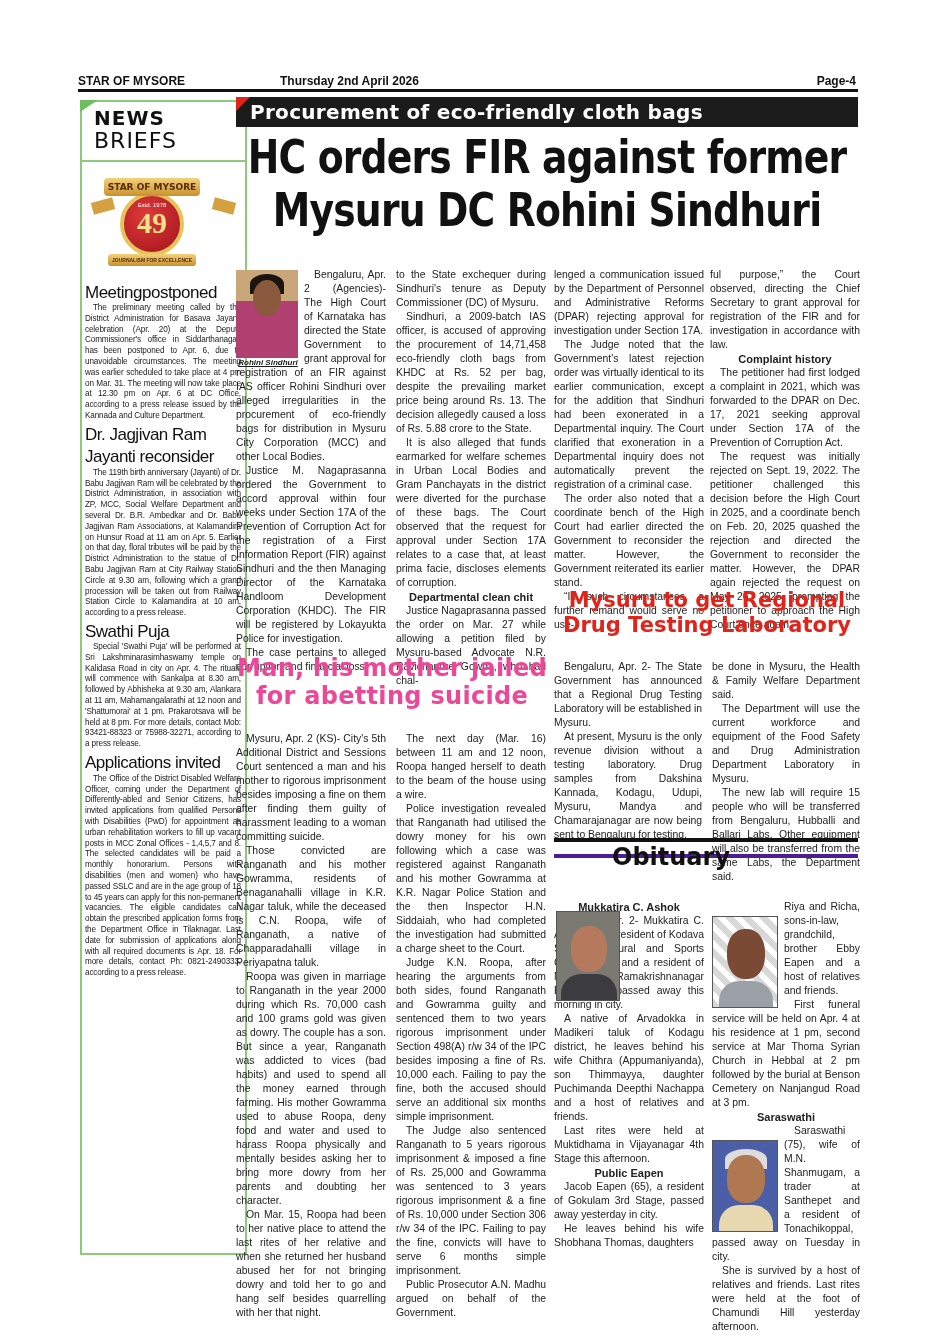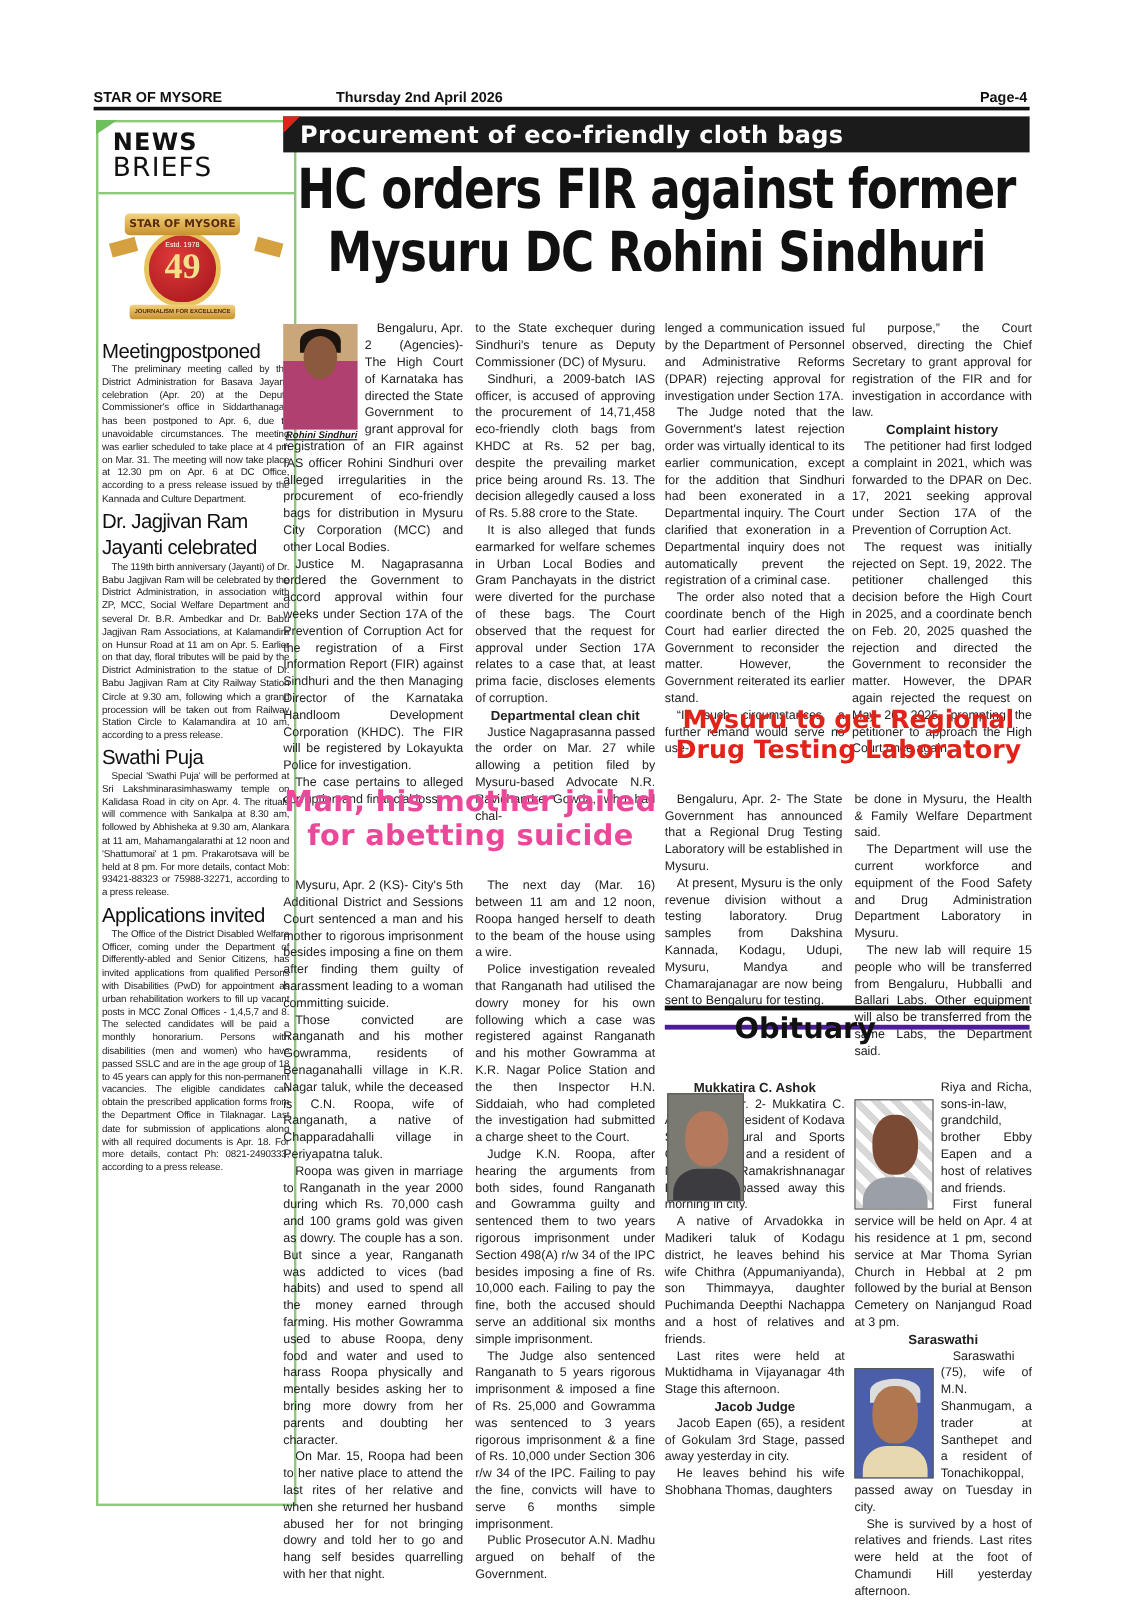--- a/index.html
+++ b/index.html
@@ -86,21 +86,21 @@
     </div>
     <div class="logo-ribbon-top">STAR OF MYSORE</div>
     <div class="logo-ribbon-bot">JOURNALISM FOR EXCELLENCE</div>
   </div>
   <div class="sb-body">
     <div>
       <div class="sb-title">Meetingpostponed</div>
       <div class="sb-text">The preliminary meeting called by the District Administration for Basava Jayanti celebration (Apr. 20) at the Deputy Commissioner's office in Siddarthanagar, has been postponed to Apr. 6, due to unavoidable circumstances. The meeting was earlier scheduled to take place at 4 pm on Mar. 31. The meeting will now take place at 12.30 pm on Apr. 6 at DC Office, according to a press release issued by the Kannada and Culture Department.</div>
     </div>
     <div>
-      <div class="sb-title" style="line-height:22px;">Dr. Jagjivan Ram Jayanti celebrated</div>
+      <div class="sb-title" style="line-height:22px;">Dr. Jagjivan Ram Jayanti reconsider</div>
       <div class="sb-text">The 119th birth anniversary (Jayanti) of Dr. Babu Jagjivan Ram will be celebrated by the District Administration, in association with ZP, MCC, Social Welfare Department and several Dr. B.R. Ambedkar and Dr. Babu Jagjivan Ram Associations, at Kalamandira on Hunsur Road at 11 am on Apr. 5. Earlier on that day, floral tributes will be paid by the District Administration to the statue of Dr. Babu Jagjivan Ram at City Railway Station Circle at 9.30 am, following which a grand procession will be taken out from Railway Station Circle to Kalamandira at 10 am, according to a press release.</div>
     </div>
     <div>
       <div class="sb-title">Swathi Puja</div>
       <div class="sb-text">Special 'Swathi Puja' will be performed at Sri Lakshminarasimhaswamy temple on Kalidasa Road in city on Apr. 4. The rituals will commence with Sankalpa at 8.30 am, followed by Abhisheka at 9.30 am, Alankara at 11 am, Mahamangalarathi at 12 noon and 'Shattumorai' at 1 pm. Prakarotsava will be held at 8 pm. For more details, contact Mob: 93421-88323 or 75988-32271, according to a press release.</div>
     </div>
     <div>
       <div class="sb-title" style="line-height:22px;">Applications invited</div>
       <div class="sb-text">The Office of the District Disabled Welfare Officer, coming under the Department of Differently-abled and Senior Citizens, has invited applications from qualified Persons with Disabilities (PwD) for appointment as urban rehabilitation workers to fill up vacant posts in MCC Zonal Offices - 1,4,5,7 and 8. The selected candidates will be paid a monthly honorarium. Persons with disabilities (men and women) who have passed SSLC and are in the age group of 18 to 45 years can apply for this non-permanent vacancies. The eligible candidates can obtain the prescribed application forms from the Department Office in Tilaknagar. Last date for submission of applications along with all required documents is Apr. 18. For more details, contact Ph: 0821-2490333, according to a press release.</div>
     </div>
@@ -183,21 +183,21 @@
 
 <div class="obit-bar">
   <div class="obit-title">Obituary</div>
 </div>
 
 <div class="col" style="left:554px; top:880px; width:150px;">
   <p class="sub">Mukkatira C. Ashok</p>
   <p>Mysuru, Apr. 2- Mukkatira C. Ashok (67), President of Kodava Samaja Cultural and Sports Club, Mysuru and a resident of No. 270, Ramakrishnanagar E&amp;F Block, passed away this morning in city.</p>
   <p>A native of Arvadokka in Madikeri taluk of Kodagu district, he leaves behind his wife Chithra (Appumaniyanda), son Thimmayya, daughter Puchimanda Deepthi Nachappa and a host of relatives and friends.</p>
   <p>Last rites were held at Muktidhama in Vijayanagar 4th Stage this afternoon.</p>
-  <p class="sub">Jacob Judge</p>
+  <p class="sub">Public Eapen</p>
   <p>Jacob Eapen (65), a resident of Gokulam 3rd Stage, passed away yesterday in city.</p>
   <p>He leaves behind his wife Shobhana Thomas, daughters</p>
 </div>
 <div class="photo ph-ashok" style="position:absolute; left:556px; top:909px;">
   <div class="face"></div>
   <div class="body"></div>
 </div>
 
 <div class="col" style="left:712px; top:880px; width:148px;">
   <div class="photo ph-eapen" style="margin-top:16px;">

